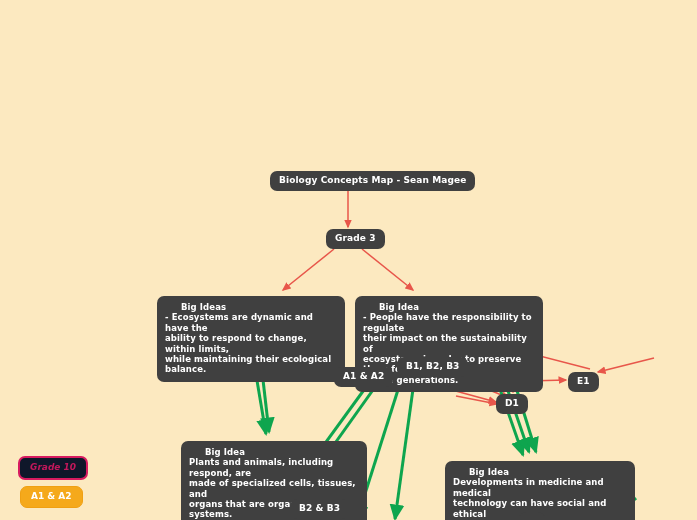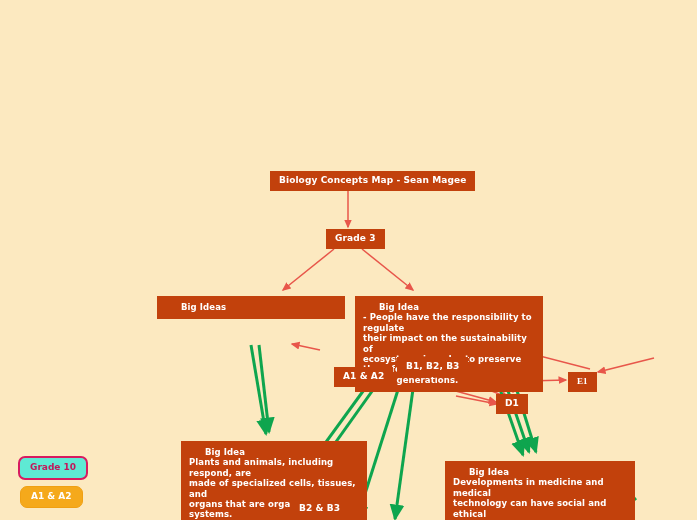--- a/index.html
+++ b/index.html
@@ -23,23 +23,23 @@
   }
   #edges {
     position: absolute;
     left: 0; top: 0;
     width: 697px;
     height: 520px;
     pointer-events: none;
   }
   .node {
     position: absolute;
-    background: #c2410c;
+    background: #404040;
     color: #ffffff;
-    border-radius: 0;
+    border-radius: 7px;
     box-sizing: border-box;
     font-weight: bold;
     letter-spacing: 0.1px;
     -webkit-font-smoothing: antialiased;
   }
   .node.pill {
     padding: 4px 9px 5px 9px;
     font-size: 9px;
     line-height: 11px;
     text-align: center;
@@ -67,23 +67,24 @@
     box-sizing: border-box;
     border-radius: 7px;
     font-size: 9px;
     font-weight: bold;
     line-height: 11px;
     text-align: center;
     padding: 4px 10px 5px 10px;
     white-space: nowrap;
   }
   .legend.grade10 {
-    background: #5eead4;
+    background: #0f172a;
     border: 2px solid #d81b60;
     color: #c2185b;
+    font-style: italic;
   }
   .legend.a1a2 {
     background: #f5a91b;
     border: 1px solid #f0a013;
     color: #ffffff;
   }
 </style>
 </head>
 <body>
 
@@ -140,20 +141,23 @@
   <div class="node pill" style="left:270px; top:171px;">
     <span>Biology Concepts Map - Sean Magee</span>
   </div>
 
   <div class="node pill" style="left:326px; top:229px;">
     <span>Grade 3</span>
   </div>
 
   <div class="node card" style="left:157px; top:296px; width:188px;">
     <span class="card-title">Big Ideas</span>
+    <span class="card-body">- Ecosystems are dynamic and have the
+ability to respond to change, within limits,
+while maintaining their ecological balance.</span>
   </div>
 
   <div class="node card" style="left:355px; top:296px; width:188px;">
     <span class="card-title">Big Idea</span>
     <span class="card-body">- People have the responsibility to regulate
 their impact on the sustainability of
 ecosystems in order to preserve them for
 future generations.</span>
   </div>
 
@@ -162,21 +166,21 @@
   </div>
 
   <div class="node pill" style="left:397px; top:357px;">
     <span>B1, B2, B3</span>
   </div>
 
   <div class="node pill" style="left:496px; top:394px;">
     <span>D1</span>
   </div>
 
-  <div class="node pill" style="left:568px; top:372px;font-family:Liberation Serif, serif;">
+  <div class="node pill" style="left:568px; top:372px;">
     <span>E1</span>
   </div>
 
   <div class="node card" style="left:181px; top:441px; width:186px;">
     <span class="card-title">Big Idea</span>
     <span class="card-body">Plants and animals, including respond, are
 made of specialized cells, tissues, and
 organs that are organized into systems.</span>
   </div>
 

